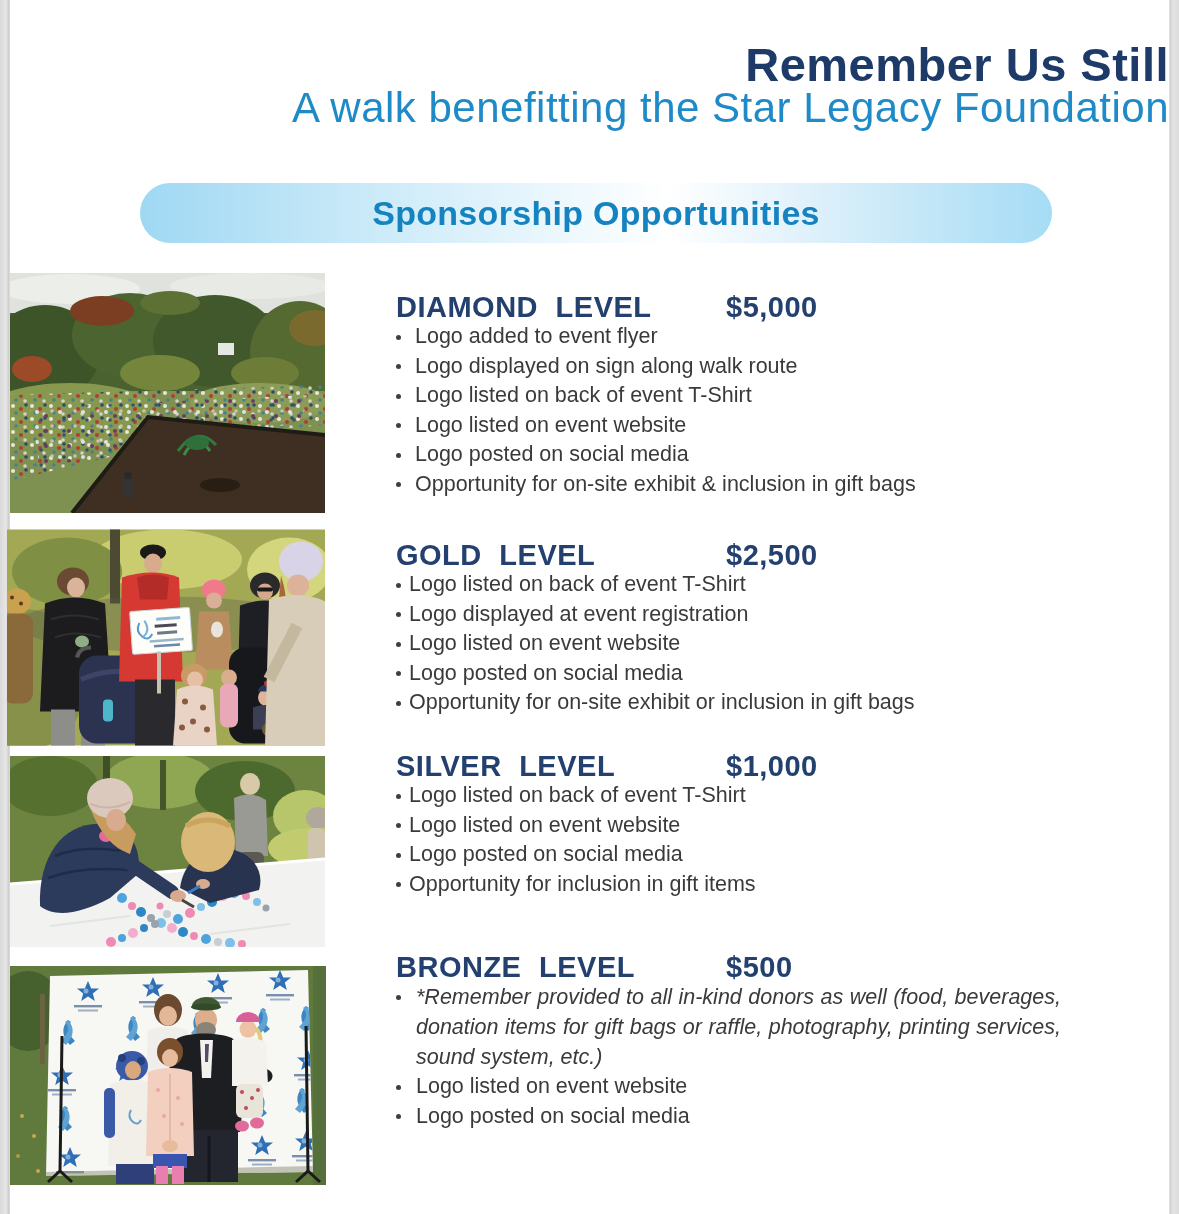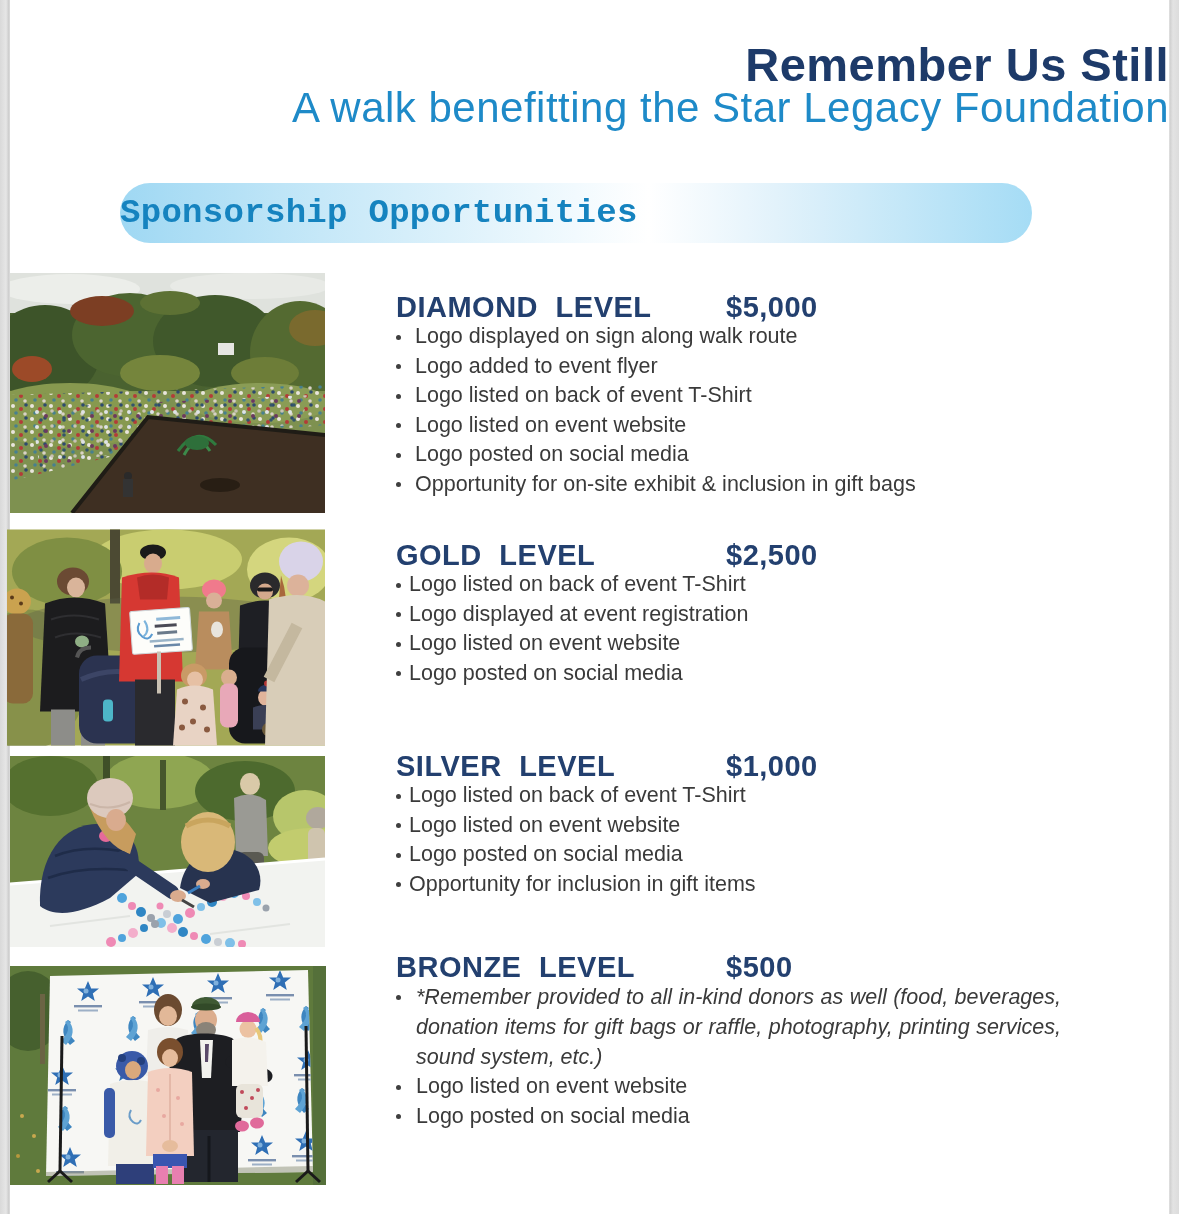--- a/index.html
+++ b/index.html
@@ -6,23 +6,23 @@
   .page{position:relative;width:1179px;height:1214px;background:#fff;overflow:hidden;
         font-family:"Liberation Sans",sans-serif;}
   .gutter{position:absolute;top:0;bottom:0;width:10px;}
   .gutter.left{left:0;background:linear-gradient(90deg,#d9d9d9,#e6e6e6 60%,#c9c9c9 92%,#f1f1f1);}
   .gutter.right{right:0;background:linear-gradient(270deg,#dcdcdc,#e3e3e3 60%,#cfcfcf 92%,#f3f3f3);}
 
   .title{position:absolute;left:10px;right:10px;top:6px;text-align:right;
          font-size:47px;font-weight:bold;letter-spacing:.5px;color:var(--title_navy,#1d3a69);}
   .subtitle{position:absolute;left:10px;right:10px;top:84px;text-align:right;
          font-size:42px;font-weight:normal;letter-spacing:.5px;color:var(--subtitle_blue,#1e8ac8);}
-  .pill{position:absolute;left:120px;top:183px;width:912px;height:60px;border-radius:30px;
-        display:flex;align-items:center;justify-content:flex-start;
-        background:linear-gradient(90deg,#9fd8f3 0%,#c6e8f8 22%,#f2fafe 50%,#ffffff 58%,#e2f2fb 72%,#a5dcf5 100%);font-family:Liberation Mono, monospace;}
+  .pill{position:absolute;left:140px;top:183px;width:912px;height:60px;border-radius:30px;
+        display:flex;align-items:center;justify-content:center;
+        background:linear-gradient(90deg,#9fd8f3 0%,#c6e8f8 22%,#f2fafe 50%,#ffffff 58%,#e2f2fb 72%,#a5dcf5 100%);}
   .pill span{font-size:34px;font-weight:bold;color:var(--banner_text_blue,#1583bf);letter-spacing:.3px;}
 
   figure.photo{position:absolute;margin:0;overflow:hidden;}
   figure.photo svg{display:block;width:100%;height:100%;}
   .p1{left:10px;top:273px;width:315px;height:240px;}
   .p2{left:7px;top:529px;width:318px;height:217px;}
   .p3{left:10px;top:756px;width:315px;height:191px;}
   .p4{left:10px;top:966px;width:316px;height:219px;}
 
   section.level{position:absolute;left:396px;width:700px;}
@@ -399,38 +399,39 @@
         <rect x="162" y="200" width="12" height="18" fill="#e87fb0"></rect>
       </g>
     </svg>
   </figure>
 
   <section class="level lv-diamond">
     <h2>
       <span class="lname">DIAMOND LEVEL</span><span class="lprice">$5,000</span>
     </h2>
     <ul>
+      <li>Logo added to event flyer</li>
       <li>Logo displayed on sign along walk route</li>
-      <li>Logo added to event flyer</li>
       <li>Logo listed on back of event T-Shirt</li>
       <li>Logo listed on event website</li>
       <li>Logo posted on social media</li>
       <li>Opportunity for on-site exhibit &amp; inclusion in gift bags</li>
     </ul>
   </section>
 
   <section class="level lv-gold">
     <h2>
       <span class="lname">GOLD LEVEL</span><span class="lprice">$2,500</span>
     </h2>
     <ul>
       <li>Logo listed on back of event T-Shirt</li>
       <li>Logo displayed at event registration</li>
       <li>Logo listed on event website</li>
       <li>Logo posted on social media</li>
+      <li>Opportunity for on-site exhibit or inclusion in gift bags</li>
     </ul>
   </section>
 
   <section class="level lv-silver">
     <h2>
       <span class="lname">SILVER LEVEL</span><span class="lprice">$1,000</span>
     </h2>
     <ul>
       <li>Logo listed on back of event T-Shirt</li>
       <li>Logo listed on event website</li>

